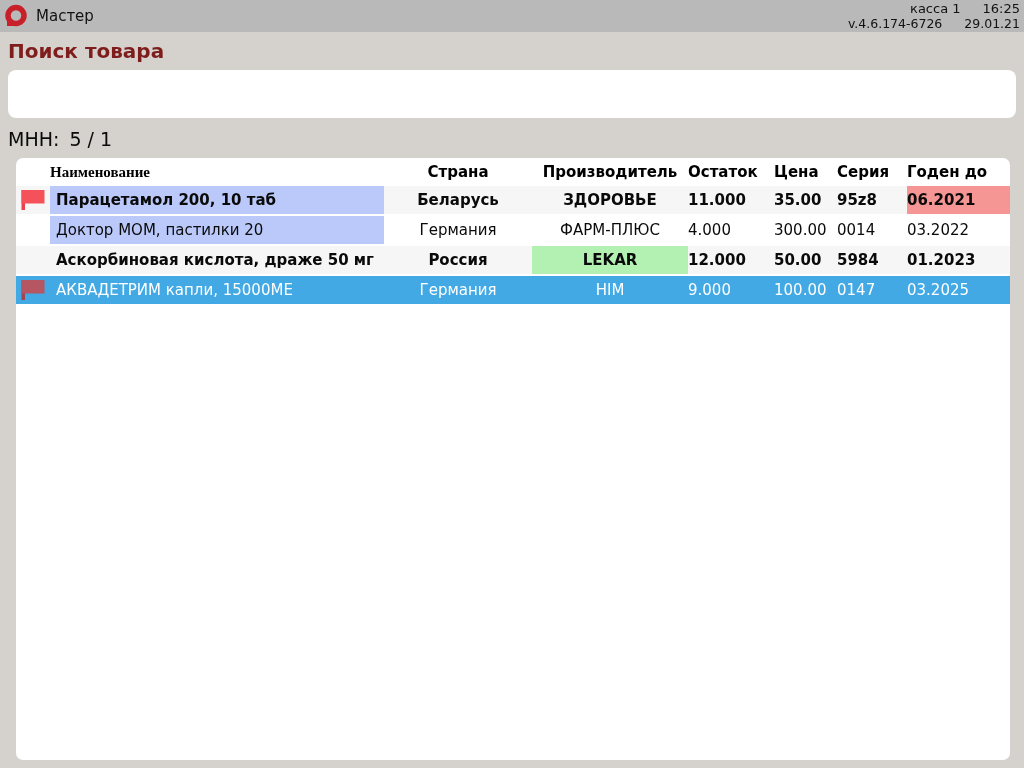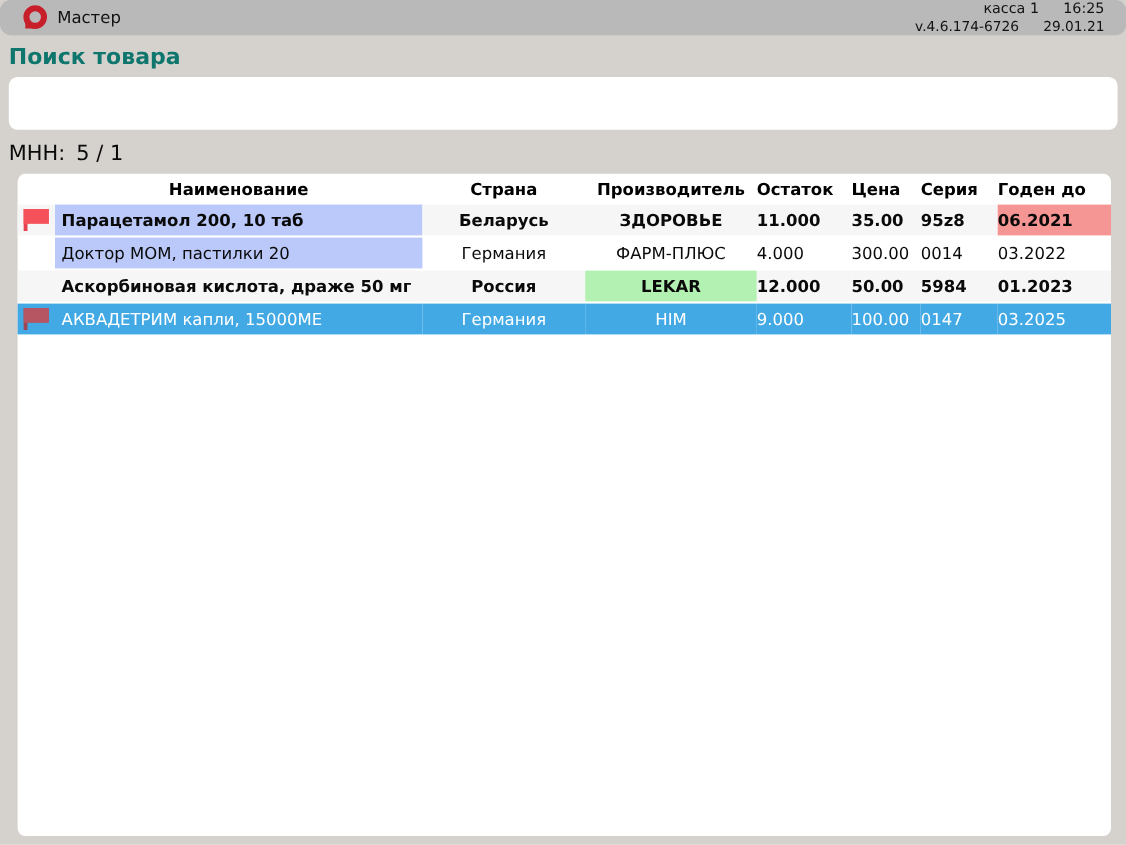--- a/index.html
+++ b/index.html
@@ -7,35 +7,34 @@
   body {
     width:1024px; height:768px; overflow:hidden;
     background:#d5d2ce;
     font-family:"DejaVu Sans", sans-serif;
     color:#111;
   }
   
   .topbar {
     height:32px; background:#b9b9b9;
     display:flex; align-items:center;
-    padding:0 20px;
-    border-radius:10px;
+    padding:0 4px;
   }
   .logo { width:24px; height:24px; margin-right:8px; flex:0 0 auto; }
   .app-title { font-size:15px; color:#121212; }
   .topbar-right {
     margin-left:auto; text-align:right;
     font-size:13px; line-height:15px; color:#121212;
   }
   .tb-line { display:flex; justify-content:flex-end; gap:22px; }
   .tb-line.small { font-size:12.5px; }
   
   .page-title {
     margin:7px 8px 0 8px; height:27px;
-    font-size:20px; font-weight:bold; color:#0f766e;
+    font-size:20px; font-weight:bold; color:#7f1d1d;
   }
   .search-wrap { margin:4px 8px 0 8px; }
   .search-input {
     width:1008px; height:48px;
     background:#fff; border:none; border-radius:8px;
     font-family:inherit; font-size:18px; padding:0 12px;
     outline:none; display:block;
   }
   .mnn-line { margin:10px 8px 0 8px; height:22px; font-size:19px; color:#0a0a0a; }
   .mnn-line .mnn-value { margin-left:10px; }
@@ -55,21 +54,21 @@
     padding:0; white-space:nowrap; overflow:hidden;
   }
   td {
     height:28px; padding:0; white-space:nowrap; overflow:hidden;
     color:#0a0a0a;
   }
   .c-flag   { text-align:center; }
   .c-name   { text-align:left; padding-left:6px; }
   .c-country, .c-manu { text-align:center; }
   .c-stock, .c-price, .c-series, .c-exp { text-align:left; padding-right:5px; }
-  th.c-name { text-align:center; padding-left:0; }
+  th.c-name { text-align:left; padding-left:0;font-family:Liberation Serif, serif; }
 
   .rows tr.alt td { background:#f6f6f6;font-weight:bold; }
   .rows tr td.hl-green { background:#b2f1b2; }
   .rows tr td.hl-blue  { background:#bac9f9; }
   .rows tr td.exp-red  { background:#f84d4d; }
   .rows tr td.exp-pink { background:#f59694; }
   .rows tr.selected td { background:#42a9e5; color:#fff; }
 
   .flag { display:inline-block; width:26px; height:22px; vertical-align:middle; }
   .flag.hidden { visibility:hidden; }

